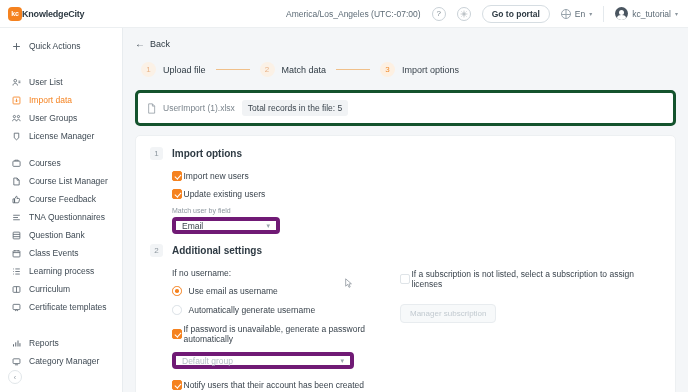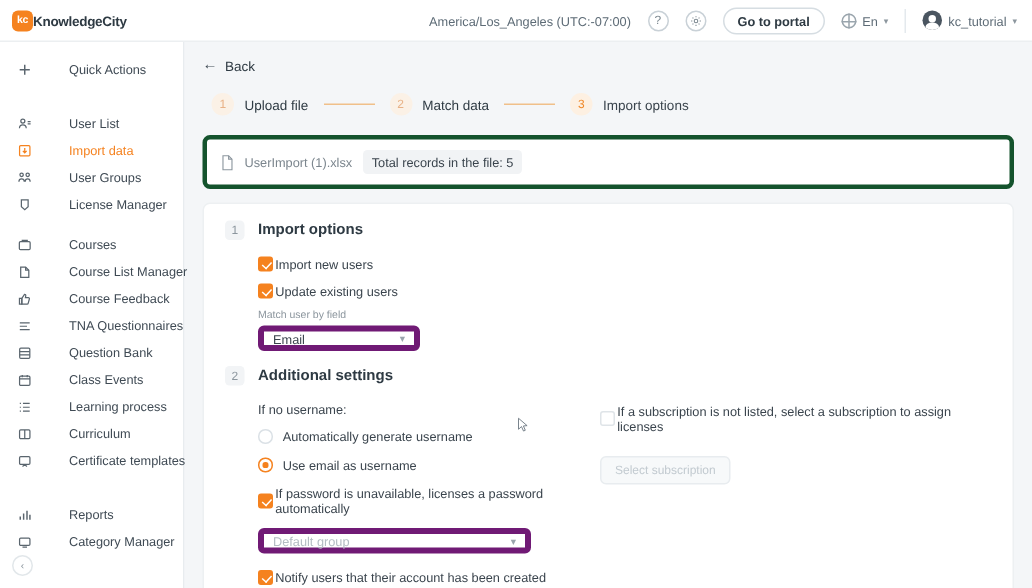--- a/index.html
+++ b/index.html
@@ -79,21 +79,21 @@
   .body-row { flex: 1; display: flex; min-height: 0; }
 
   
   .sidebar {
     width: 123px; min-width: 123px; background: #ffffff;
     border-right: 1px solid #e8ecef;
     padding-top: 9px; position: relative;
     display: flex; flex-direction: column;
   }
   .nav-item {
-    display: flex; align-items: center; gap: 24px;
+    display: flex; align-items: center; gap: 7px;
     padding: 3.5px 0 3.5px 11px;
     font-size: 8.5px; color: #3f4a54; cursor: pointer; white-space: nowrap;
   }
   .nav-item.active { color: #f5821f; }
   .nav-item.active .nav-ico { color: #f5821f; }
   .nav-ico {
     width: 11px; height: 11px; color: #5a656e;
     display: flex; align-items: center; justify-content: center; flex: 0 0 11px;
   }
   .nav-ico svg { width: 9px; height: 9px; display: block; }
@@ -465,47 +465,47 @@
 
         <div class="sec-head mt10">
           <span class="sec-num">2</span>
           <span class="sec-title">Additional settings</span>
         </div>
         <div class="sec-body two-col">
 
           <div class="col-left">
             <div class="small-label" style="margin-bottom:8px">If no username:</div>
             <div class="radio-row">
+              <span class="radio on"></span>
+              <span class="radio-label">Use email as username</span>
+            </div>
+            <div class="radio-row">
               <span class="radio"></span>
               <span class="radio-label">Automatically generate username</span>
             </div>
-            <div class="radio-row">
-              <span class="radio on"></span>
-              <span class="radio-label">Use email as username</span>
-            </div>
             <div class="chk-row mt8">
               <span class="chk on"></span>
-              <span class="chk-label">If password is unavailable, licenses a password automatically</span>
+              <span class="chk-label">If password is unavailable, generate a password automatically</span>
             </div>
             <div class="select wide">
               <span class="sv ph">Default group</span>
               <span class="sc">▾</span>
             </div>
             <div class="chk-row" style="margin-top:11px">
               <span class="chk on"></span>
               <span class="chk-label">Notify users that their account has been created</span>
             </div>
           </div>
 
           <div class="col-right">
             <div class="chk-row">
               <span class="chk"></span>
               <span class="chk-label">If a subscription is not listed, select a subscription to assign licenses</span>
             </div>
-            <div class="sub-btn">Select subscription</div>
+            <div class="sub-btn">Manager subscription</div>
           </div>
 
         </div>
       </div>
     </div>
   </div>
 
   <svg class="cursor" viewBox="0 0 12 16">
     <path d="M1 1 L1 12 L4 9.3 L6 13.8 L7.8 13 L5.9 8.7 L9.6 8.4 Z" fill="#ffffff" stroke="#6b7680" stroke-width="0.9"></path>
   </svg>

